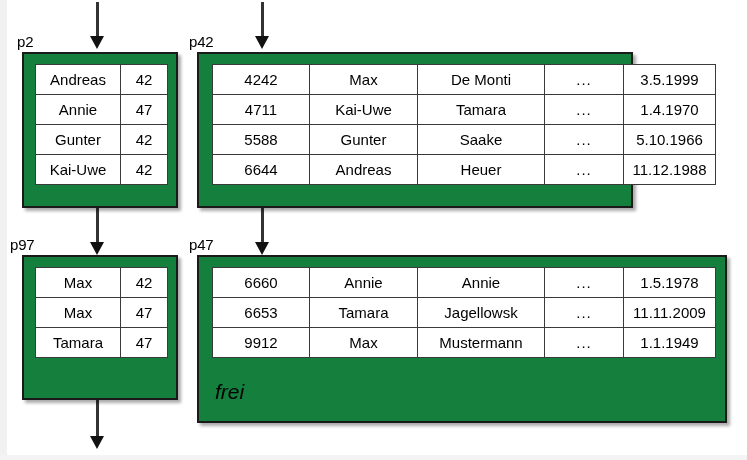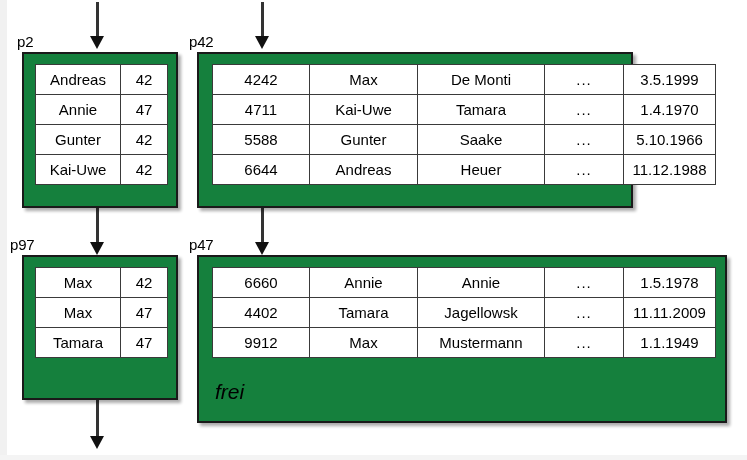--- a/index.html
+++ b/index.html
@@ -216,21 +216,21 @@
       </colgroup>
       <tbody>
         <tr>
           <td>6660</td>
           <td>Annie</td>
           <td>Annie</td>
           <td class="dots-cell">...</td>
           <td>1.5.1978</td>
         </tr>
         <tr>
-          <td>4402</td>
+          <td>6653</td>
           <td>Tamara</td>
           <td>Jagellowsk</td>
           <td class="dots-cell">...</td>
           <td>11.11.2009</td>
         </tr>
         <tr>
           <td>9912</td>
           <td>Max</td>
           <td>Mustermann</td>
           <td class="dots-cell">...</td>

